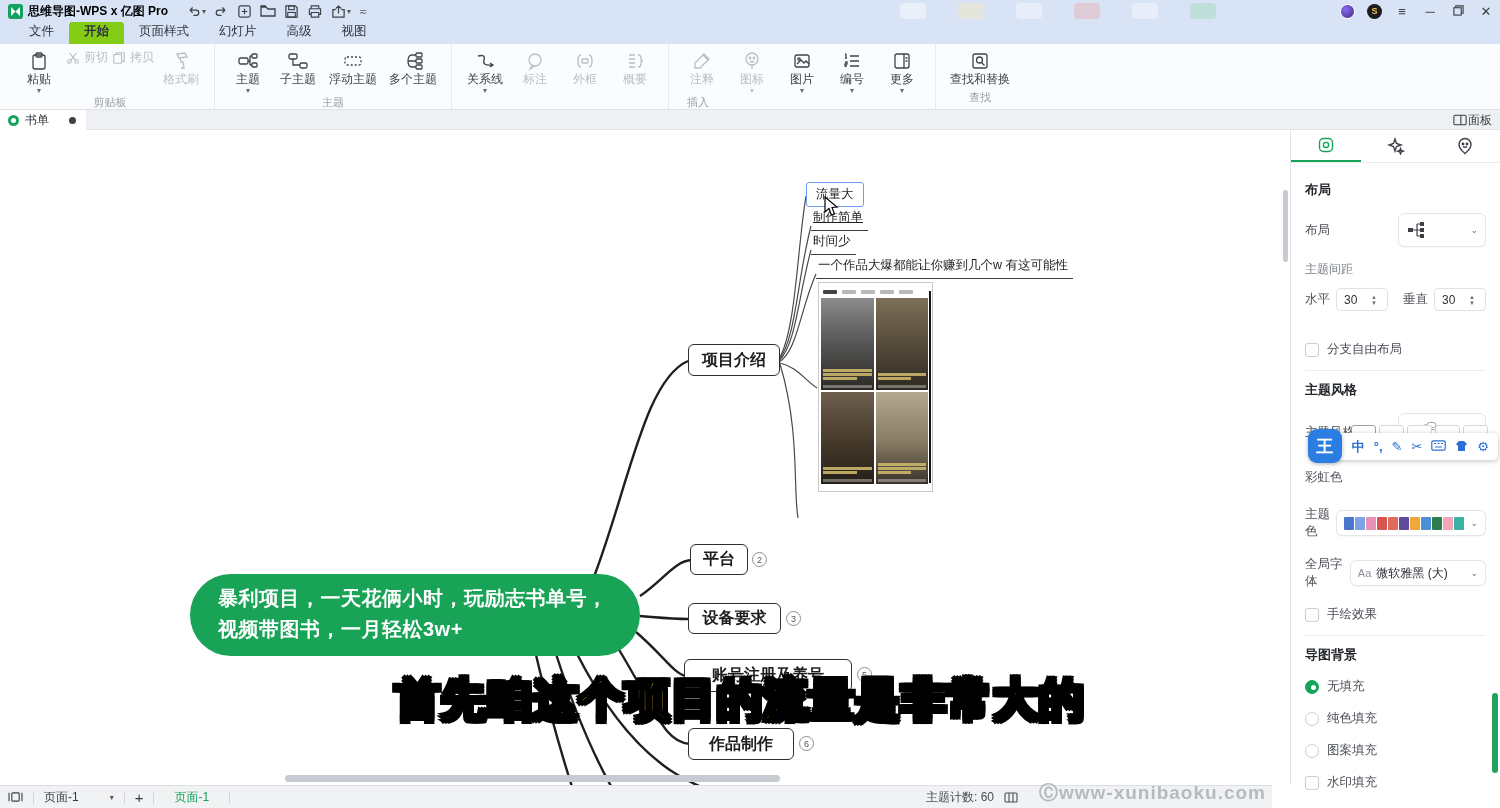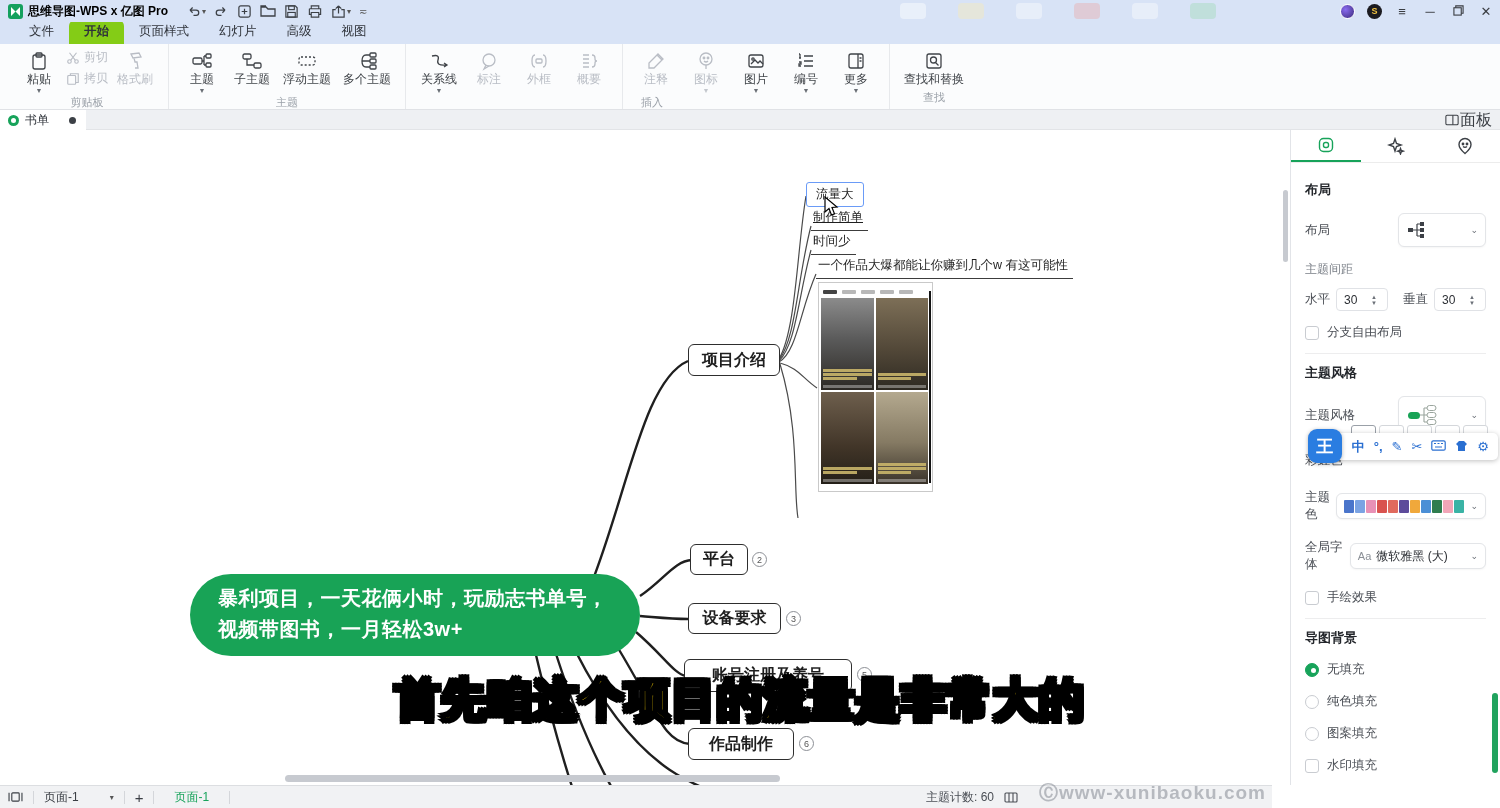--- a/index.html
+++ b/index.html
@@ -30,33 +30,33 @@
   
   .ribbon { position:absolute; left:0; top:44px; width:1500px; height:66px; background:#fbfcfd; border-bottom:1px solid #e0e2e6; display:flex; align-items:stretch; padding-left:6px; }
   .rgroup { display:flex; flex-direction:column; justify-content:space-between; padding:5px 10px 2px; border-right:1px solid #e7e9ec; }
   .rgroup-row { display:flex; align-items:flex-start; gap:4px; }
   .rgroup-label { text-align:center; font-size:11px; color:#9aa0a8; padding:1px 0 2px; }
   .rgroup-label.left { text-align:left; padding-left:8px; }
   .rbtn { display:flex; flex-direction:column; align-items:center; gap:2px; min-width:46px; padding:2px 4px 0; color:#3f4348; font-size:12px; white-space:nowrap; }
   .rbtn .lb { line-height:13px; }
   .rbtn.disabled { color:#b9bdc5; }
   .rbtn svg { stroke:currentColor; fill:none; stroke-width:1.3; }
-  .smallstack { display:flex; flex-direction:column; gap:4px; justify-content:center; }
+  .smallstack { display:flex; flex-direction:row; gap:4px; justify-content:center; }
   .sbtn { display:flex; align-items:center; gap:4px; font-size:12px; color:#b9bdc5; }
   .sbtn svg { stroke:currentColor; fill:none; stroke-width:1.3; }
   .dcaret { font-size:7px; color:#6a6f76; line-height:6px; }
   .rbtn.disabled .dcaret { color:#c3c7cd; }
 
   
   .doctabs { position:absolute; left:0; top:110px; width:1500px; height:20px; background:#eef0f3; border-bottom:1px solid #e2e4e7; z-index:40; }
   .dtab { position:absolute; left:0; top:0; width:86px; height:20px; background:#fff; display:flex; align-items:center; gap:6px; padding:0 8px; font-size:12px; color:#2f333a; }
   .docdot { width:7px; height:7px; border-radius:50%; background:#3c4046; margin-left:14px; }
   .doc-ico { width:11px; height:11px; border-radius:50%; background:#17a35a; position:relative; }
   .doc-ico:after { content:""; position:absolute; left:3px; top:3px; width:5px; height:5px; border-radius:50%; background:#fff; }
-  .panel-toggle { position:absolute; right:8px; top:0; height:20px; display:flex; align-items:center; gap:1px; font-size:16px; color:#3a3e44; }
+  .panel-toggle { position:absolute; right:8px; top:0; height:20px; display:flex; align-items:center; gap:1px; font-size:12px; color:#3a3e44; }
   .panel-toggle svg { stroke:#3a3e44; fill:none; stroke-width:1.2; }
 
   
   .canvas { position:absolute; left:0; top:130px; width:1290px; height:655px; background:#fff; overflow:hidden; }
   .lines { position:absolute; left:0; top:0; }
   .central { position:absolute; left:190px; top:444px; width:450px; height:82px; border-radius:42px;
              color:#fff; font-size:20px; font-weight:bold; line-height:1.55; padding:9px 28px; letter-spacing:.5px; }
   .tbox { position:absolute; background:#fff; border:1.6px solid #2e2e2e; border-radius:6px; display:flex; align-items:center; justify-content:center; font-size:16px; font-weight:600; color:#1e1e1e; white-space:nowrap; }
   .b0 { left:688px; top:214px; width:92px; height:32px; }
   .b1 { left:690px; top:414px; width:58px; height:31px; }
@@ -549,21 +549,21 @@
             <rect x="14" y="2" width="4" height="4" fill="#3c4046"></rect>
               <rect x="14" y="8" width="4" height="4" fill="#3c4046"></rect>
               <rect x="14" y="14" width="4" height="4" fill="#3c4046"></rect>
           </svg>
           <span class="ddc">⌄</span>
         </span>
       </div>
 
       <div class="pmuted">主题间距</div>
 
-      <div class="prow" style="margin-bottom:13px;">
+      <div class="prow" style="margin-bottom:30px;">
         <span class="spin">
           <span class="plabel">水平</span>
           <span class="spinbox">
             <input value="30" style="">
             <span class="steppers">▲<br>▼</span>
           </span>
         </span>
         <span class="spin">
           <span class="plabel">垂直</span>
           <span class="spinbox">

